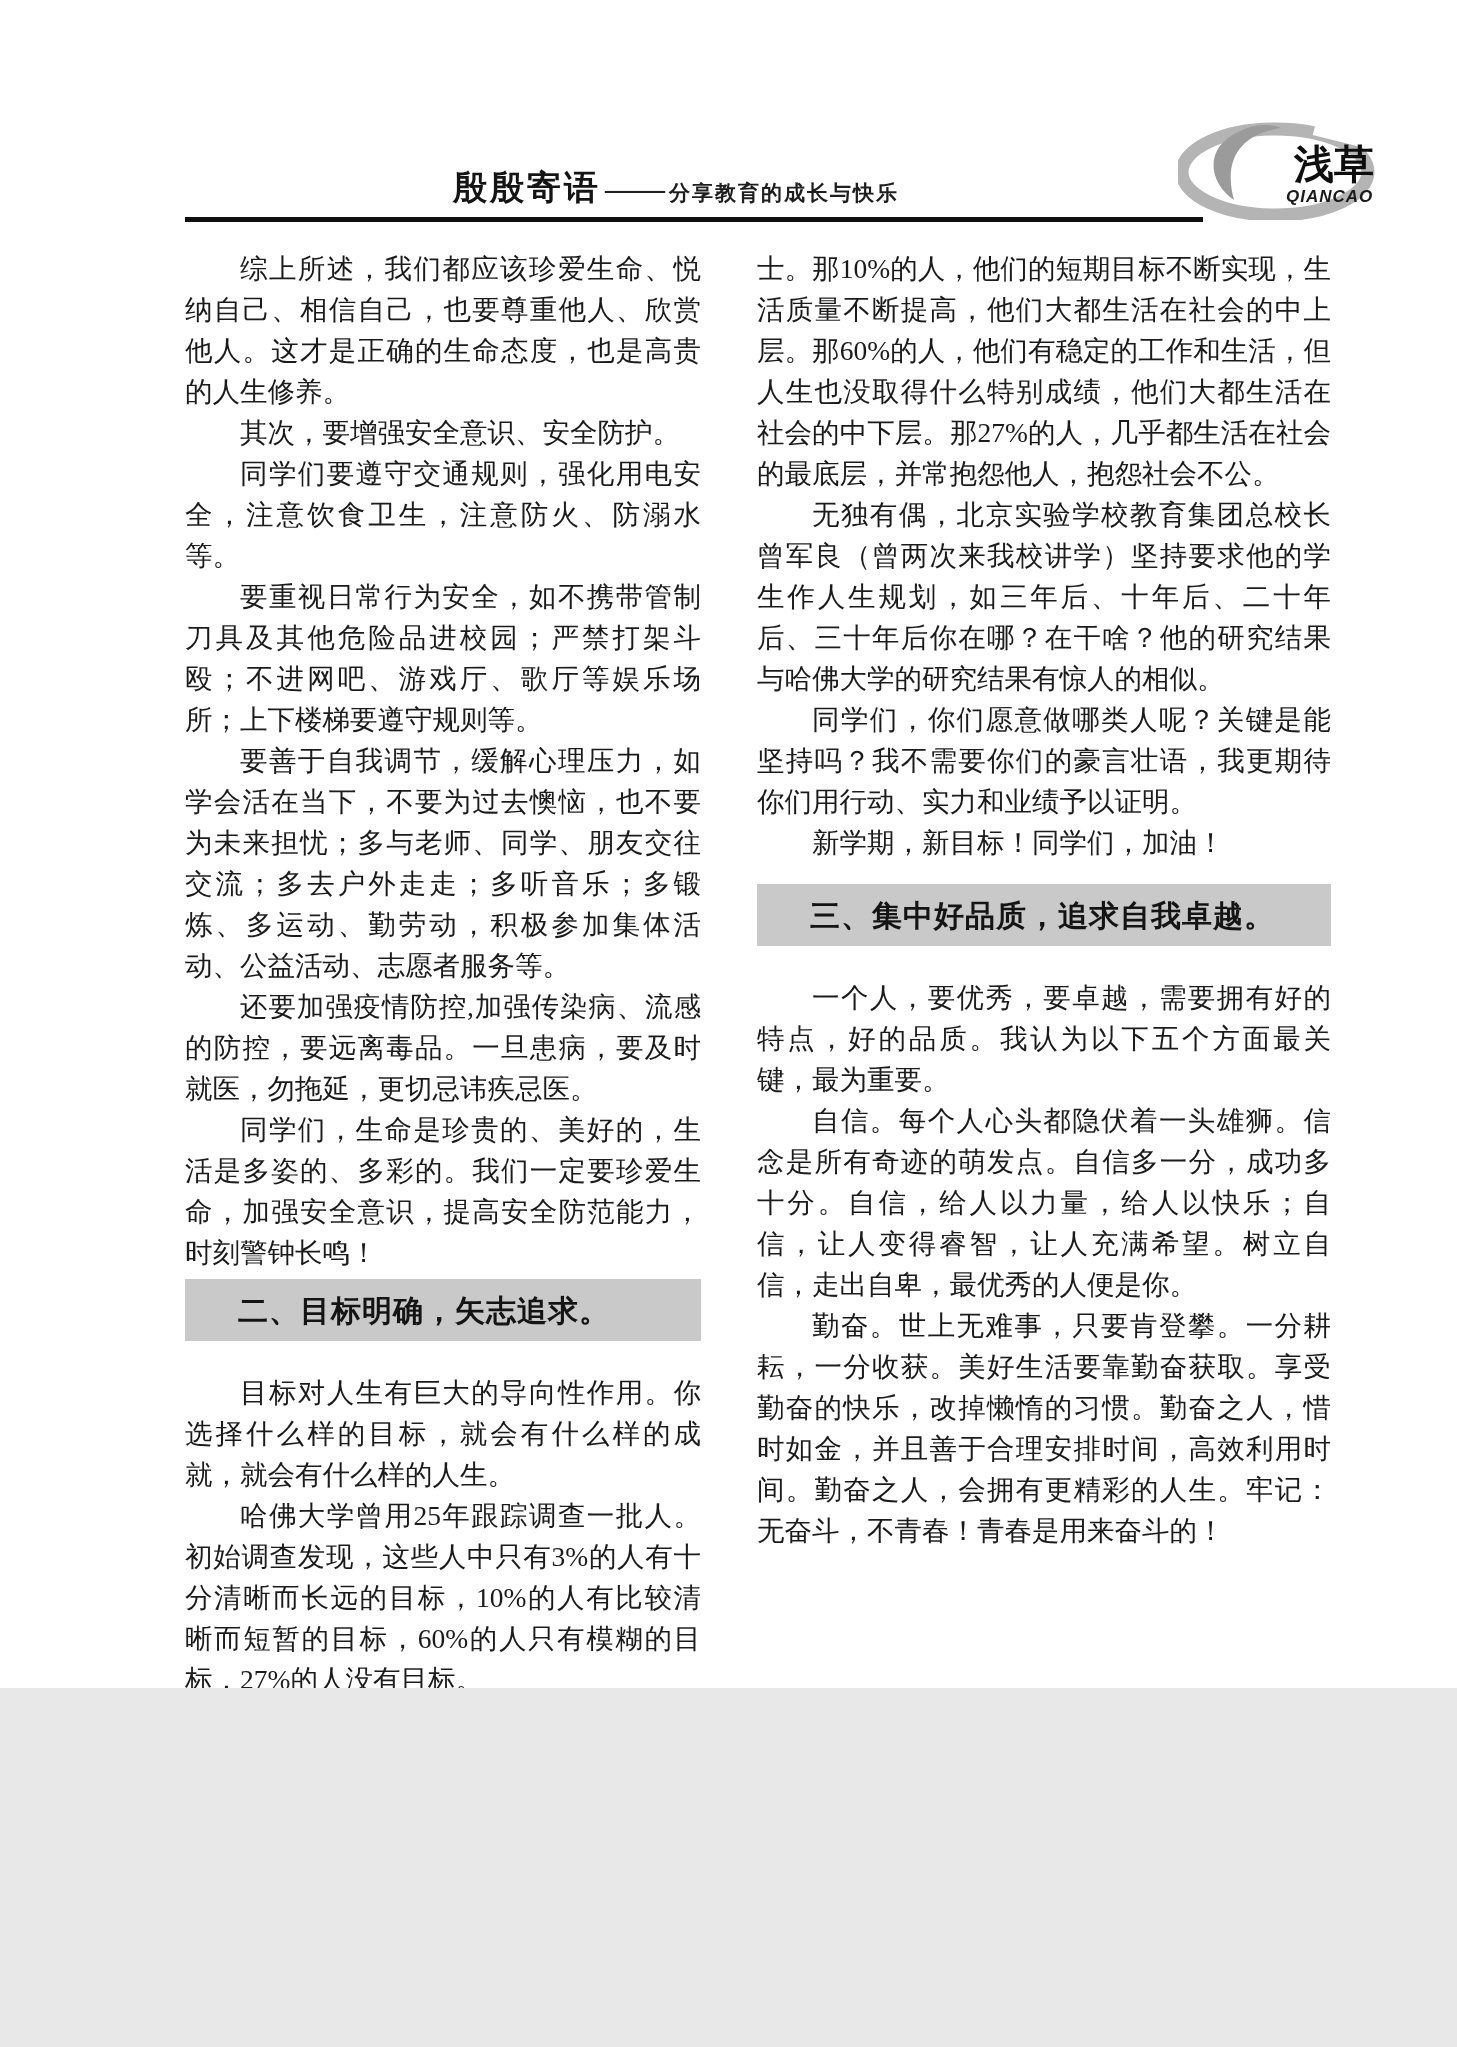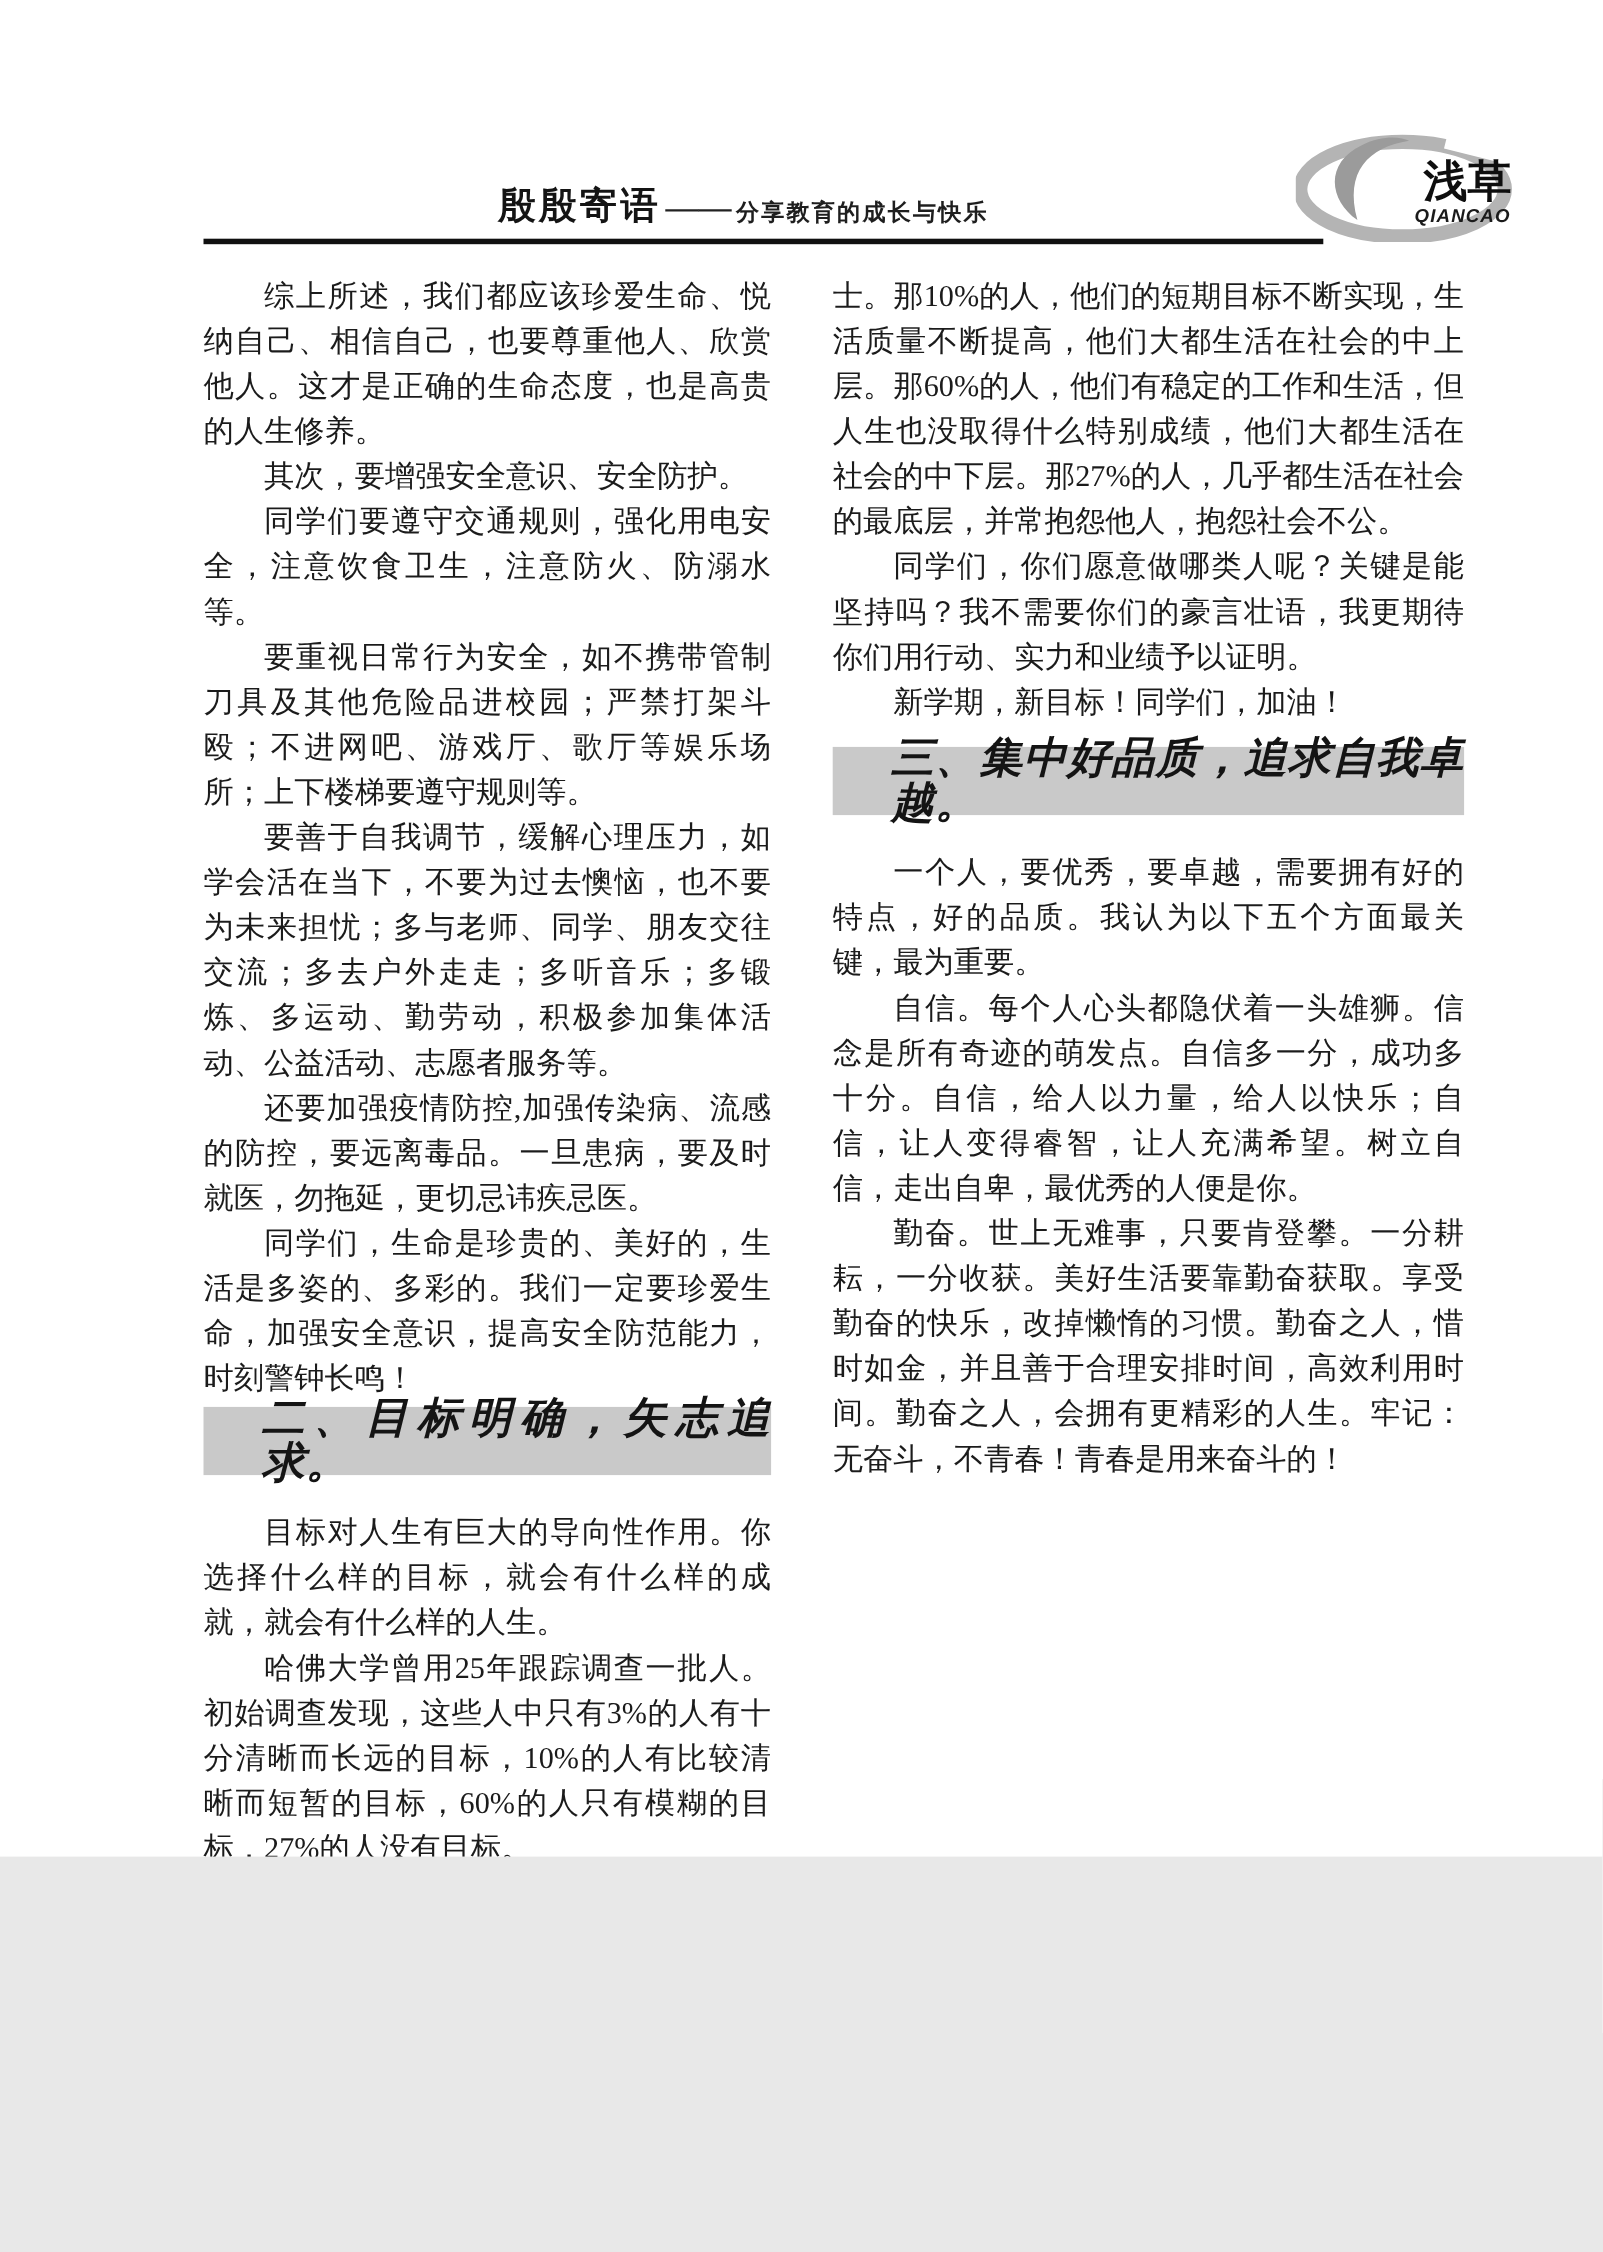--- a/index.html
+++ b/index.html
@@ -17,23 +17,22 @@
   .logo { position:absolute; left:1178px; top:120px; width:208px; height:100px; }
   
   .col { position:absolute; top:248px; font-size:27.5px; line-height:41px; text-align:justify; }
   .col-left  { left:185px; width:516px; }
   .col-right { left:757px; width:574px; }
   .col p { margin:0; text-indent:2em; }
   .col p.cont { text-indent:0; }
   .section-box {
     background:#c9c9c9; height:62px; display:flex; align-items:center;
     padding-left:53px; text-indent:0; color:#141414;
-    font-family:"Liberation Sans","DejaVu Sans",sans-serif; font-weight:700; font-size:39px;
+    font-family:"Liberation Sans","DejaVu Sans",sans-serif; font-weight:700; font-size:30px;
     letter-spacing:1px;
-    font-style:italic;
   }
   .col-left  .section-box { margin:6px 0 31px 0; }
   .col-right .section-box { margin:21px 0 31px 0; }
   
   .mascot { position:absolute; left:178px; top:1774px; width:132px; height:168px; }
   .footer-quote {
     position:absolute; left:338px; top:1820px; white-space:nowrap;
     font-family:"Liberation Sans","DejaVu Sans",sans-serif;
     font-size:29px; font-weight:500; letter-spacing:2.5px; color:#242424;
   }
@@ -75,20 +74,21 @@
     <p>还要加强疫情防控,加强传染病、流感的防控，要远离毒品。一旦患病，要及时就医，勿拖延，更切忌讳疾忌医。</p>
     <p>同学们，生命是珍贵的、美好的，生活是多姿的、多彩的。我们一定要珍爱生命，加强安全意识，提高安全防范能力，时刻警钟长鸣！</p>
     <div class="section-box">二、目标明确，矢志追求。</div>
     <p>目标对人生有巨大的导向性作用。你选择什么样的目标，就会有什么样的成就，就会有什么样的人生。</p>
     <p>哈佛大学曾用25年跟踪调查一批人。初始调查发现，这些人中只有3%的人有十分清晰而长远的目标，10%的人有比较清晰而短暂的目标，60%的人只有模糊的目标，27%的人没有目标。</p>
     <p>25年后，调查发现，他们的人生发生了极大变化：那3%的人，始终朝着一个方向不懈地努力，最终他们几乎都成了这个社会的行业领袖、社会精英，成了社会各界的顶尖成功人</p>
   </div>
 
   <div class="col col-right">
     <p class="cont">士。那10%的人，他们的短期目标不断实现，生活质量不断提高，他们大都生活在社会的中上层。那60%的人，他们有稳定的工作和生活，但人生也没取得什么特别成绩，他们大都生活在社会的中下层。那27%的人，几乎都生活在社会的最底层，并常抱怨他人，抱怨社会不公。</p>
+    <p>无独有偶，北京实验学校教育集团总校长曾军良（曾两次来我校讲学）坚持要求他的学生作人生规划，如三年后、十年后、二十年后、三十年后你在哪？在干啥？他的研究结果与哈佛大学的研究结果有惊人的相似。</p>
     <p>同学们，你们愿意做哪类人呢？关键是能坚持吗？我不需要你们的豪言壮语，我更期待你们用行动、实力和业绩予以证明。</p>
     <p>新学期，新目标！同学们，加油！</p>
     <div class="section-box">三、集中好品质，追求自我卓越。</div>
     <p>一个人，要优秀，要卓越，需要拥有好的特点，好的品质。我认为以下五个方面最关键，最为重要。</p>
     <p>自信。每个人心头都隐伏着一头雄狮。信念是所有奇迹的萌发点。自信多一分，成功多十分。自信，给人以力量，给人以快乐；自信，让人变得睿智，让人充满希望。树立自信，走出自卑，最优秀的人便是你。</p>
     <p>勤奋。世上无难事，只要肯登攀。一分耕耘，一分收获。美好生活要靠勤奋获取。享受勤奋的快乐，改掉懒惰的习惯。勤奋之人，惜时如金，并且善于合理安排时间，高效利用时间。勤奋之人，会拥有更精彩的人生。牢记：无奋斗，不青春！青春是用来奋斗的！</p>
   </div>
 
   <svg class="mascot" viewBox="0 0 130 165">
     <path d="M47 14 L36 36" stroke="#333" stroke-width="2.5" fill="none"></path>

